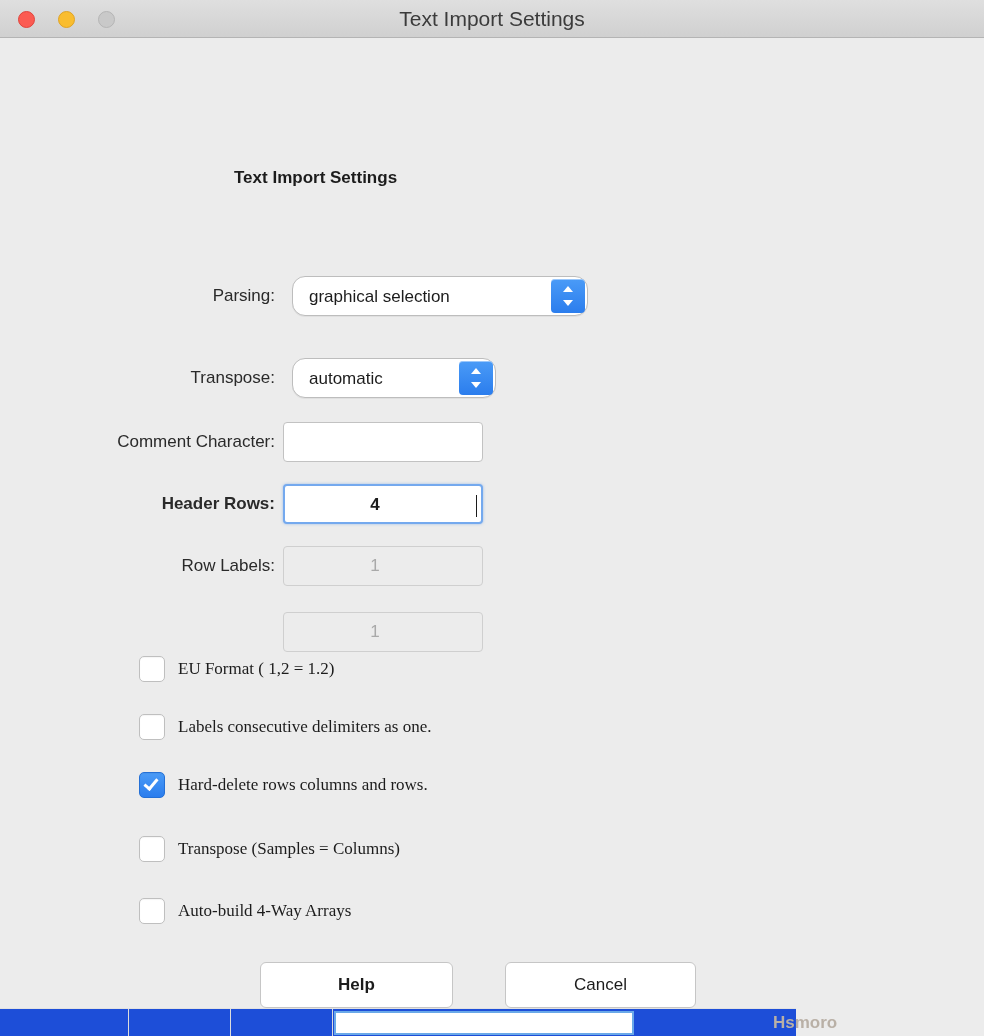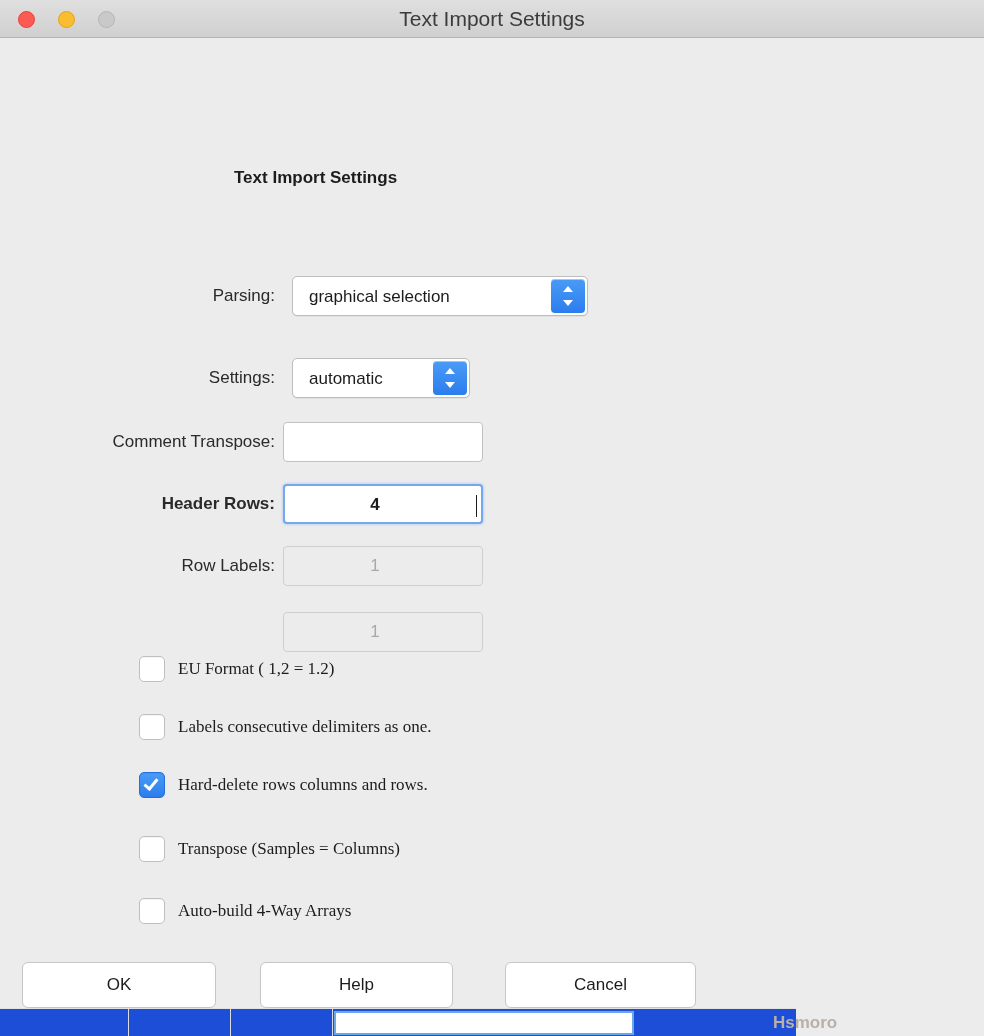--- a/index.html
+++ b/index.html
@@ -99,21 +99,21 @@
     color: #2a2a2a;
     line-height: 40px;
   }
 
   
   .popup {
     position: absolute;
     height: 40px;
     background: #ffffff;
     border: 1px solid #bdbdbd;
-    border-radius: 5px;
+    border-radius: 13px;
     box-shadow: 0 1px 0 rgba(0,0,0,0.05);
   }
   .popup .value {
     position: absolute;
     left: 16px;
     top: 0;
     line-height: 39px;
     font-size: 17px;
     color: #1c1c1c;
     white-space: nowrap;
@@ -228,21 +228,21 @@
     height: 46px;
     background: #ffffff;
     border: 1px solid #c6c6c6;
     border-radius: 6px;
     font-size: 17px;
     color: #1c1c1c;
     text-align: center;
     line-height: 44px;
   }
   #btn-ok     { left: 22px;  width: 194px; }
-  #btn-help   { left: 260px; width: 193px; }
+  #btn-help   { left: 260px; width: 193px; font-weight: bold; }
   #btn-cancel { left: 505px; width: 191px; }
 
   
   #bg-strip {
     position: absolute;
     left: 0; top: 1008px;
     width: 796px; height: 28px;
     background: #1d4ed8;
     border-top: 1px solid #e2e2e2;
   }
@@ -291,32 +291,32 @@
     <div class="popup" style="left: 292px; width: 296px;">
       <div class="value">graphical selection</div>
       <div class="stepper">
         <span class="arrow up"></span>
         <span class="arrow down"></span>
       </div>
     </div>
   </div>
 
   <div class="row" style="top: 358px;">
-    <div class="label">Settings:</div>
-    <div class="popup" style="left: 292px; width: 178px; text-align: center;">
+    <div class="label">Transpose:</div>
+    <div class="popup" style="left: 292px; width: 204px; text-align: center;">
       <div class="value">automatic</div>
       <div class="stepper">
         <span class="arrow up"></span>
         <span class="arrow down"></span>
       </div>
     </div>
   </div>
 
   <div class="row" style="top: 422px;">
-    <div class="label">Comment Transpose:</div>
+    <div class="label">Comment Character:</div>
     <div class="field">
       <div class="val"></div>
     </div>
   </div>
 
   <div class="row" style="top: 484px; font-weight: bold;">
     <div class="label">Header Rows:</div>
     <div class="field focused">
       <div class="val">4</div>
       <div class="caret" style="left: 191px;"></div>
@@ -356,21 +356,20 @@
   <div class="checkrow" style="top: 836px;">
     <div class="box"></div>
     <div class="ctext">Transpose (Samples = Columns)</div>
   </div>
 
   <div class="checkrow" style="top: 898px;">
     <div class="box"></div>
     <div class="ctext">Auto-build 4-Way Arrays</div>
   </div>
 
-  <div class="pushbtn" id="btn-ok">OK</div>
   <div class="pushbtn" id="btn-help">Help</div>
   <div class="pushbtn" id="btn-cancel">Cancel</div>
 
   <div id="bg-strip">
     <div class="cellline" style="left: 128px;"></div>
     <div class="cellline" style="left: 230px;"></div>
     <div class="cellline" style="left: 332px;"></div>
     <div class="bluebar"></div>
     <div class="ghost-text">Hsmoro Hr</div>
   </div>

